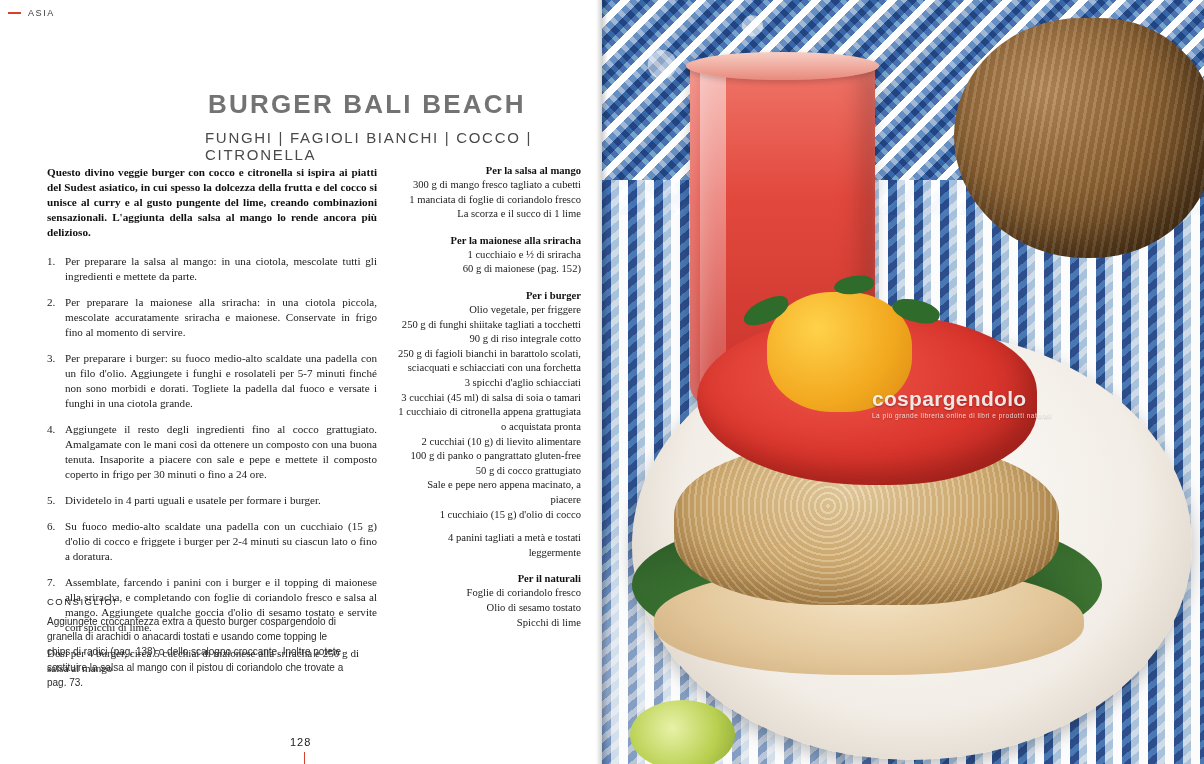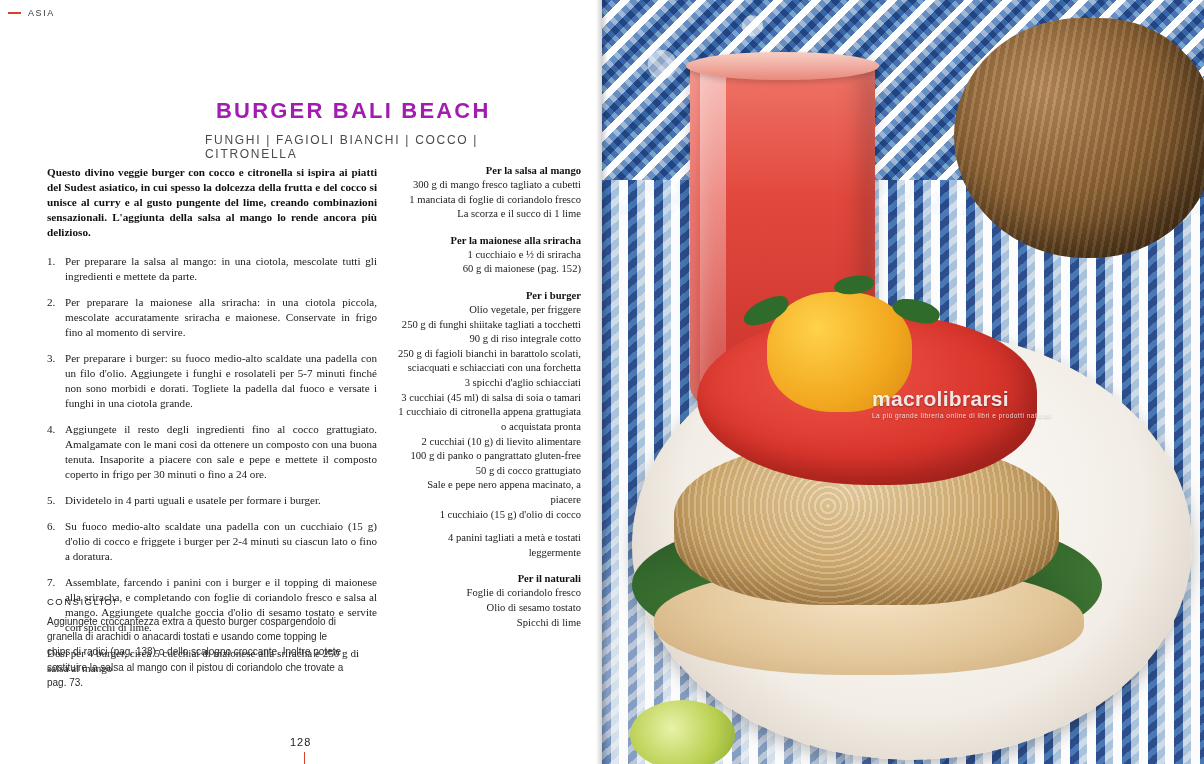--- a/index.html
+++ b/index.html
@@ -51,29 +51,29 @@
   
   #title-block {
     position: absolute;
     left: 205px;
     top: 88px;
     width: 370px;
   }
   #recipe-title {
     font-family: "Liberation Sans", sans-serif;
     font-weight: bold;
-    font-size: 22px;
+    font-size: 26px;
     letter-spacing: 2.2px;
-    color: #a21caf;
-    margin: 11px;
+    color: #737373;
+    margin: 3px;
     line-height: 1.05;
   }
   #recipe-subtitle {
     font-family: "Liberation Sans", sans-serif;
-    font-size: 12px;
+    font-size: 15px;
     letter-spacing: 1.7px;
     color: #4a4a4a;
     margin-top: 11px;
   }
 
   
   #col-left {
     position: absolute;
     left: 47px;
     top: 165px;
@@ -469,17 +469,17 @@
     <div class="mango-topping"></div>
     <div class="herb h1"></div>
     <div class="herb h2"></div>
     <div class="herb h3"></div>
     <div class="lime"></div>
   </div>
 
   <div id="gutter"></div>
 
   <div id="watermark">
-    <div id="wm-main">macrolibrarsi</div>
+    <div id="wm-main">cospargendolo</div>
     <div id="wm-sub">La più grande libreria online di libri e prodotti naturali</div>
   </div>
 
 </div>
 
 </body></html>

